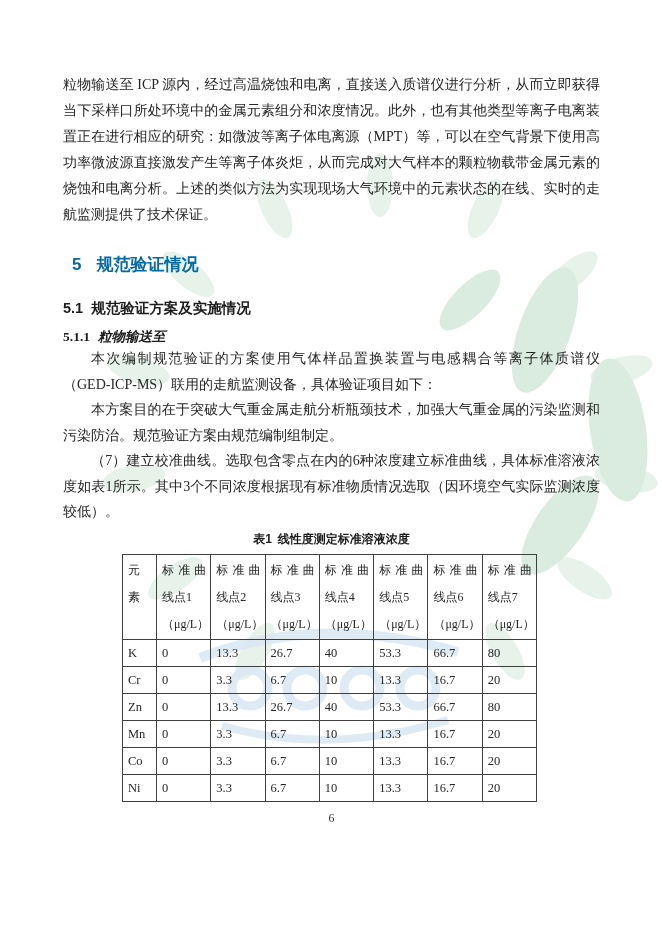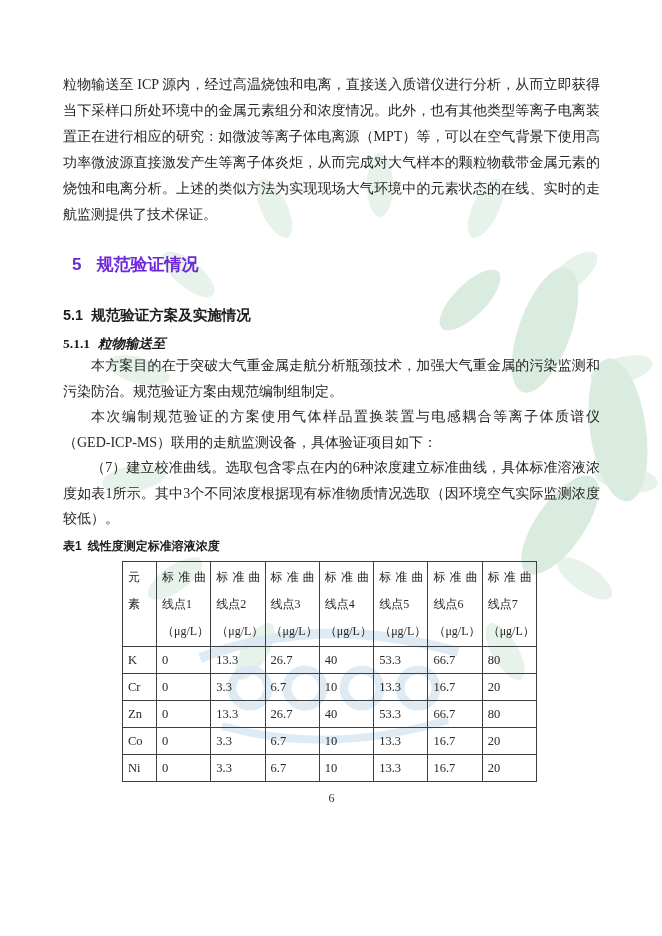--- a/index.html
+++ b/index.html
@@ -10,38 +10,38 @@
   .watermark{position:absolute;left:0;top:0;width:662px;height:936px;pointer-events:none;}
   .content{position:relative;z-index:1;padding:72px 62px 0 63px;}
   p.body{
     margin:0;font-size:14px;line-height:26px;text-align:justify;
     color:#262626;
   }
   p.body.sect{line-height:25.5px;}
   .indent{text-indent:2em;}
   h1.h5{
     margin:25px 0 0;padding-left:9px;font-family:"Liberation Sans","DejaVu Sans",sans-serif;
-    font-size:17px;line-height:24px;font-weight:bold;color:#6d28d9;
+    font-size:17px;line-height:24px;font-weight:bold;color:#0369a1;
   }
   h1.h5 .hnum{margin-right:15px;}
   h2.h51{
-    margin:28px 0 0;font-family:"Liberation Sans","DejaVu Sans",sans-serif;
+    margin:21px 0 0;font-family:"Liberation Sans","DejaVu Sans",sans-serif;
     font-size:14.5px;line-height:20px;font-weight:bold;color:#1d1d1d;
   }
   h2.h51 .hnum{margin-right:8px;}
   h3.h511{
     margin:10px 0 0;font-family:"Liberation Serif","DejaVu Serif",serif;
     font-size:13.5px;line-height:18px;font-weight:bold;font-style:italic;color:#1d1d1d;
   }
   h3.h511 .hnum{margin-right:8px;font-style:normal;margin-top:16px;}
   .p2{margin-top:6px;}
   .p3{margin-top:4px;}
   .p4{margin-top:0;}
   .tbl-caption{
-    margin:6px 0 0;font-family:"Liberation Sans","DejaVu Sans",sans-serif;
+    margin:6px 0 0;text-align:center;font-family:"Liberation Sans","DejaVu Sans",sans-serif;
     font-size:12px;line-height:17px;font-weight:bold;color:#1d1d1d;
   }
   .tbl-caption .cap-num{margin-right:6px;}
   table.standards{
     margin:6px 0 0 59px;width:415px;border-collapse:collapse;table-layout:fixed;
     font-size:12.5px;color:#262626;
   }
   table.standards col.c0{width:34px;}
   table.standards th,table.standards td{
     border:1px solid #3f3f3f;font-weight:normal;text-align:left;
@@ -103,23 +103,23 @@
     </h1>
 
     <h2 class="h51">
       <span class="hnum">5.1</span><span>规范验证方案及实施情况</span>
     </h2>
 
     <h3 class="h511">
       <span class="hnum">5.1.1</span><span>粒物输送至</span>
     </h3>
 
+    <p class="body sect indent p3">本次编制规范验证的方案使用气体样品置换装置与电感耦合等离子体质谱仪（GED-ICP-MS）联用的走航监测设备，具体验证项目如下：</p>
+
     <p class="body sect indent p2">本方案目的在于突破大气重金属走航分析瓶颈技术，加强大气重金属的污染监测和污染防治。规范验证方案由规范编制组制定。</p>
-
-    <p class="body sect indent p3">本次编制规范验证的方案使用气体样品置换装置与电感耦合等离子体质谱仪（GED-ICP-MS）联用的走航监测设备，具体验证项目如下：</p>
 
     <p class="body sect indent p4">（7）建立校准曲线。选取包含零点在内的6种浓度建立标准曲线，具体标准溶液浓度如表1所示。其中3个不同浓度根据现有标准物质情况选取（因环境空气实际监测浓度较低）。</p>
 
     <div class="tbl-caption">
       <span class="cap-num">表1</span><span>线性度测定标准溶液浓度</span>
     </div>
 
     <table class="standards">
       <colgroup>
         <col class="c0">
@@ -199,20 +199,30 @@
             <td>Zn</td>
             <td>0</td>
             <td>13.3</td>
             <td>26.7</td>
             <td>40</td>
             <td>53.3</td>
             <td>66.7</td>
             <td>80</td>
           </tr>
           <tr>
+            <td>Mn</td>
+            <td>0</td>
+            <td>3.3</td>
+            <td>6.7</td>
+            <td>10</td>
+            <td>13.3</td>
+            <td>16.7</td>
+            <td>20</td>
+          </tr>
+          <tr>
             <td>Co</td>
             <td>0</td>
             <td>3.3</td>
             <td>6.7</td>
             <td>10</td>
             <td>13.3</td>
             <td>16.7</td>
             <td>20</td>
           </tr>
           <tr>

